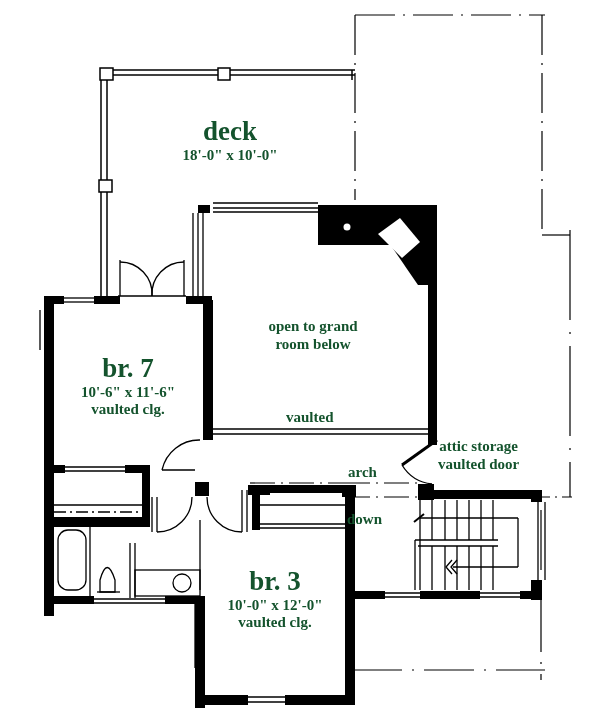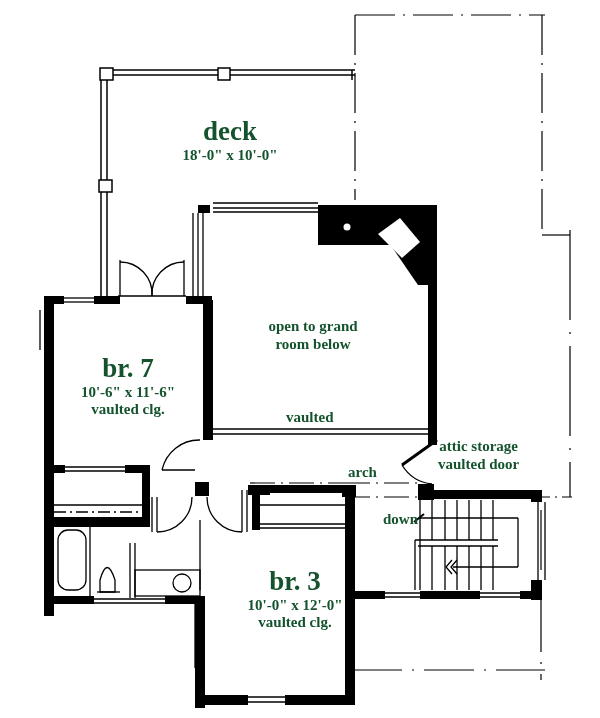--- a/index.html
+++ b/index.html
@@ -198,19 +198,19 @@
   <div class="sub" style="margin-top:2px;">10'-6" x 11'-6"</div>
   <div class="sub">vaulted clg.</div>
 </div>
 
 <div class="lbl note" style="left:438px;top:437px;text-align:center;">
   <div>attic storage</div>
   <div>vaulted door</div>
 </div>
 
 <div class="lbl note" style="left:348px;top:463px;">arch</div>
-<div class="lbl note" style="left:383px;top:510px;text-align:right;">down</div>
-
-<div class="lbl" style="left:229px;top:568px;width:132px;">
+<div class="lbl note" style="left:347px;top:510px;text-align:right;">down</div>
+
+<div class="lbl" style="left:209px;top:568px;width:132px;">
   <div class="big">br. 3</div>
   <div class="sub" style="margin-top:2px;">10'-0" x 12'-0"</div>
   <div class="sub">vaulted clg.</div>
 </div>
 
 </body></html>

